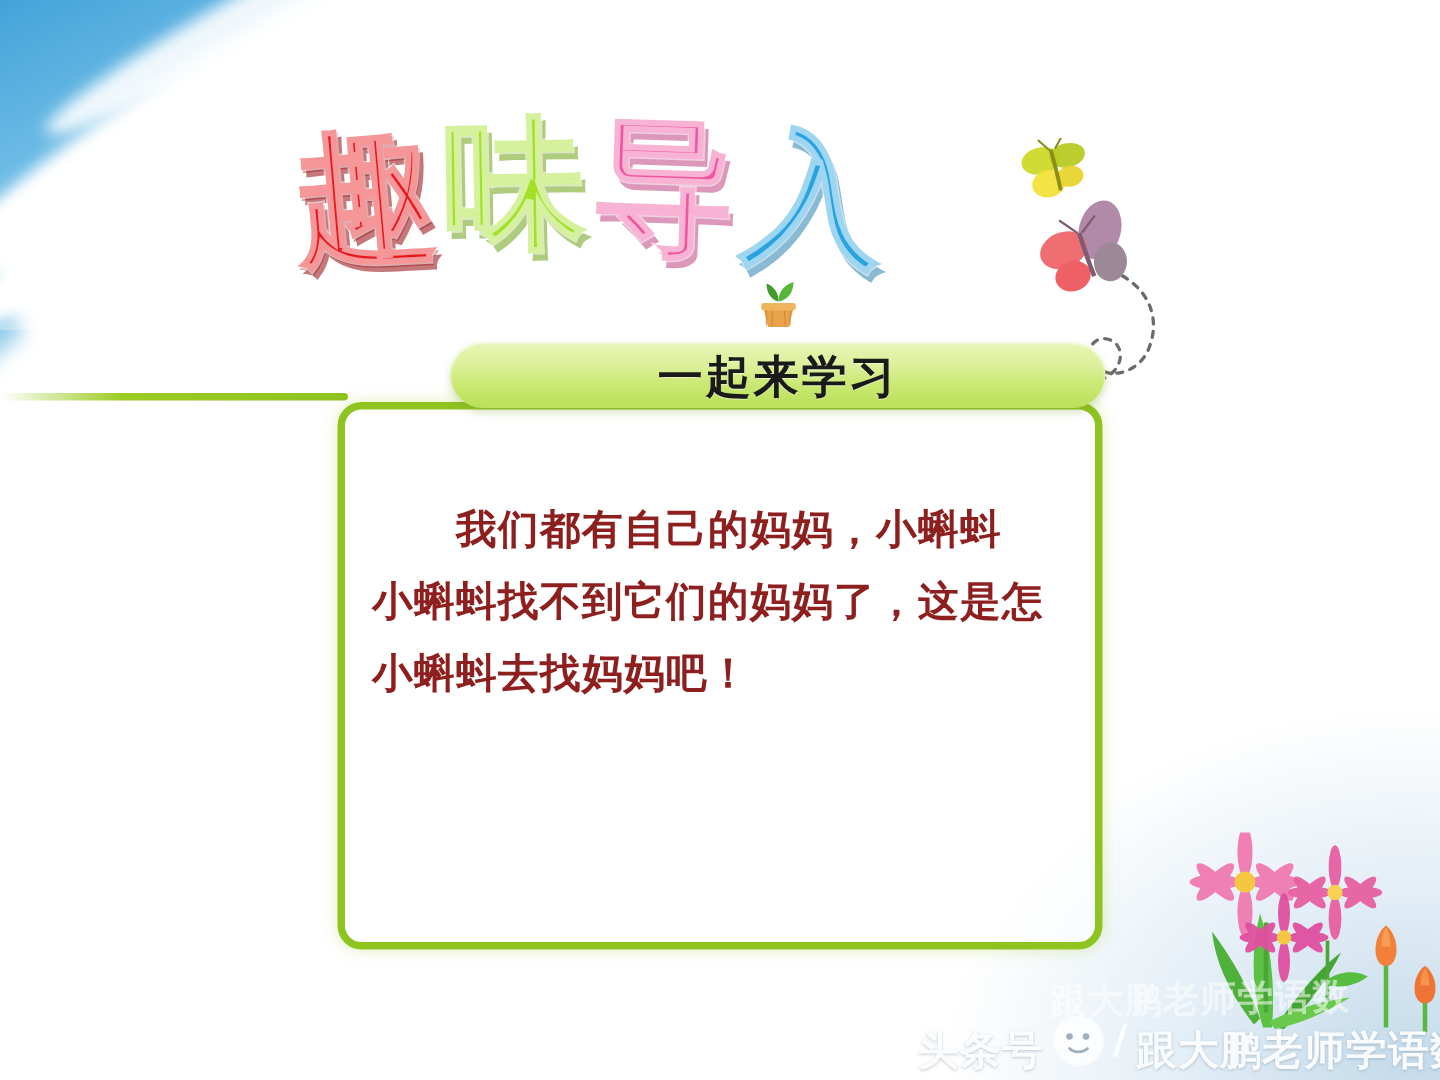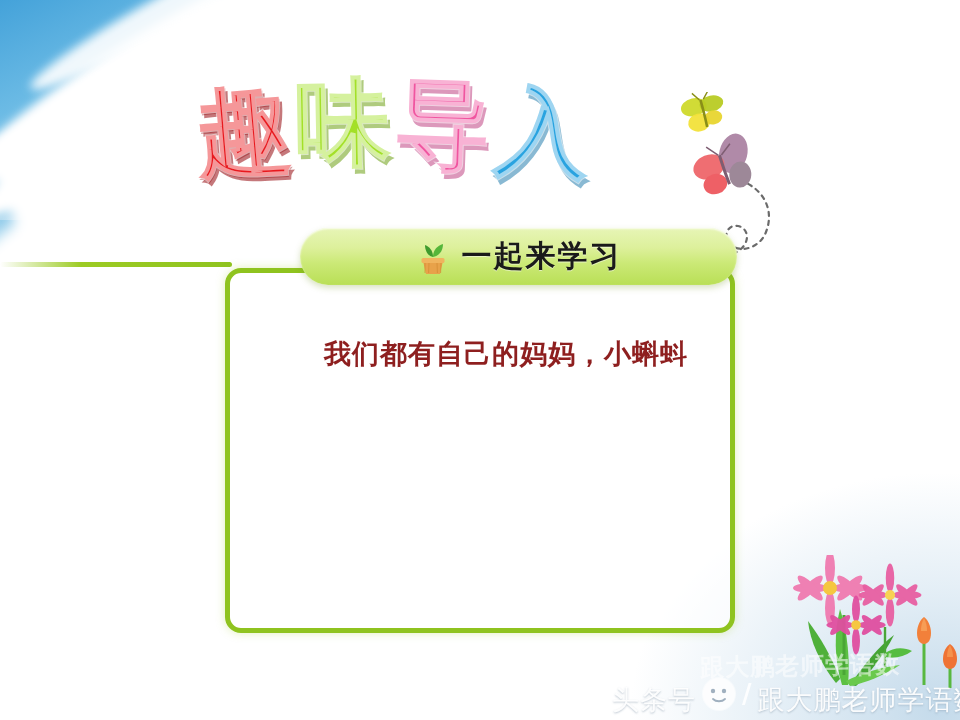--- a/index.html
+++ b/index.html
@@ -81,55 +81,55 @@
     box-shadow:0 0 10px rgba(170,210,60,.35);
   }
   .frame-line-left{
     position:absolute;left:0px;top:262px;width:232px;height:5px;
     background:linear-gradient(90deg,rgba(143,195,31,0) 0%,#9ccb23 35%,#8fc31f 100%);
     border-radius:3px;
   }
 
   
   .pill{
-    position:absolute;left:300px;top:228px;width:437px;height:57px;
+    position:absolute;left:300px;top:228px;width:437px;height:44px;
     border-radius:28px;
     background:linear-gradient(180deg,#e7f5b6 0%,#ddf09b 35%,#cbe976 62%,#b9df56 100%);
     box-shadow:0 3px 6px rgba(120,150,40,.28), inset 0 1px 2px rgba(255,255,255,.85);
-    display:flex;align-items:center;justify-content:center;gap:12px;
+    display:flex;align-items:center;justify-content:flex-end;gap:12px;flex-direction:column;
   }
   .pill .pot{width:34px;height:36px;flex:0 0 auto;}
   .pill .pill-text{
     font-family:"DejaVu Sans","Liberation Sans",sans-serif;
     font-size:30px;font-weight:700;color:#1a1a1a;letter-spacing:2px;
     text-shadow:0 1px 0 rgba(255,255,255,.5);
   }
 
   
   .body-text{
     position:absolute;left:248px;top:330px;width:468px;
     font-family:"DejaVu Serif","Liberation Serif",serif;
     font-size:27px;line-height:48px;color:#8e1f1f;
     font-weight:600;letter-spacing:1px;
     text-align:justify;
   }
-  .body-text .ln{display:block;white-space:nowrap;margin-left:20px;}
+  .body-text .ln{display:block;white-space:nowrap;}
   .body-text .ln.first{text-indent:56px;}
 
   
   .deco-flowers{position:absolute;left:790px;top:555px;width:175px;height:135px;}
 
   
   .footer{
     position:absolute;left:612px;top:672px;width:348px;height:44px;
     display:flex;align-items:center;gap:6px;
   }
   .footer .wm-text{
     font-family:"DejaVu Sans","Liberation Sans",sans-serif;
-    font-size:27px;font-weight:400;letter-spacing:1px;
+    font-size:27px;font-weight:700;letter-spacing:1px;
     color:rgba(255,255,255,.92);
     text-shadow:0 1px 2px rgba(120,140,160,.45);
     white-space:nowrap;
     margin-top:12px;
   }
   .footer .wm-slash{
     font-family:"DejaVu Sans","Liberation Sans",sans-serif;
     font-size:26px;font-weight:700;color:rgba(255,255,255,.9);
   }
   .footer .wm-avatar{
@@ -203,20 +203,22 @@
       <path d="M17,19 L17,24" stroke="#2f7a22" stroke-width="2" fill="none"></path>
       <path d="M7,22 L27,22 L24,35 L10,35 Z" fill="#e8a24a"></path>
       <rect x="5.5" y="19" width="23" height="5" rx="1.6" fill="#f0b45e"></rect>
       <path d="M9,24 L9,34 M13,24 L12.6,34 M21,24 L21.4,34 M25,24 L24.6,34" stroke="#d18a32" stroke-width="1" fill="none" opacity=".7"></path>
     </svg>
     <span class="pill-text">一起来学习</span>
   </div>
 
   <div class="body-text">
     <span class="ln first">我们都有自己的妈妈，小蝌蚪</span>
+    <span class="ln">小蝌蚪找不到它们的妈妈了，这是怎</span>
+    <span class="ln">小蝌蚪去找妈妈吧！</span>
   </div>
 
   <svg class="deco-flowers" viewBox="0 0 175 135">
     <g>
       <path d="M46,128 C30,108 20,86 18,66 C30,82 42,102 50,124 Z" fill="#4fb03a"></path>
       <path d="M52,130 C44,104 44,78 50,54 C58,78 60,106 58,130 Z" fill="#5cc043"></path>
       <path d="M60,130 C74,110 88,92 104,80 C94,100 80,118 66,131 Z" fill="#45a434"></path>
       <path d="M56,126 C72,118 92,112 110,110 C94,120 76,128 60,131 Z" fill="#6ac94c"></path>
       <path d="M54,120 L54,60" stroke="#4aa637" stroke-width="3" fill="none"></path>
       <path d="M95,112 L95,72" stroke="#4aa637" stroke-width="2.4" fill="none"></path>

